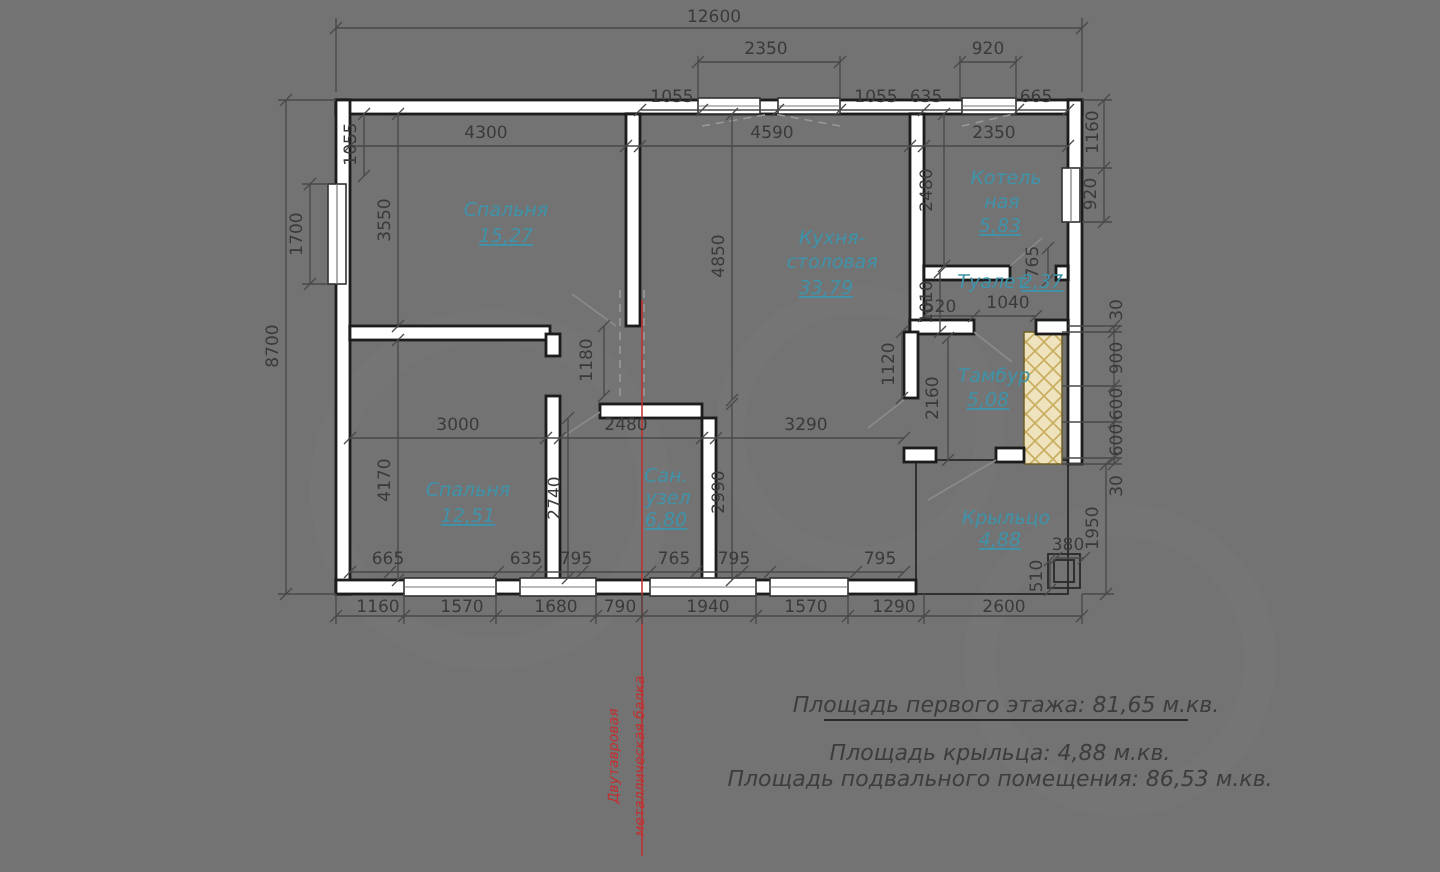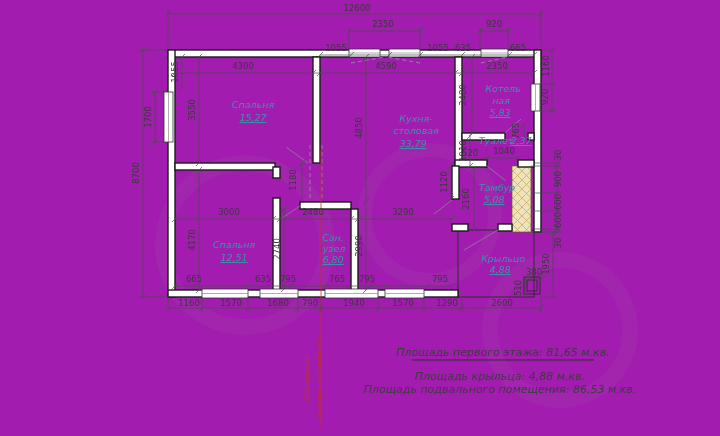--- a/index.html
+++ b/index.html
@@ -1,16 +1,16 @@
 <!DOCTYPE html>
 <html><head>
 <meta charset="utf-8">
 <style>
   html,body{margin:0;padding:0;background:#ffffff;}
-  .stage{position:relative;width:720px;height:436px;background:#a21caf;overflow:hidden;}
+  .stage{position:relative;width:720px;height:436px;background:#737373;overflow:hidden;}
   svg{display:block;}
   
   .wall{fill:#ffffff;stroke:#1c1c1c;stroke-width:1.4;}
   .dimline{stroke:#4a4a4a;stroke-width:0.7;fill:none;}
   .thin{stroke:#2a2a2a;stroke-width:0.9;fill:none;}
   .win{fill:#ffffff;stroke:#333;stroke-width:0.8;}
   .winmid{stroke:#777;stroke-width:0.6;}
   .leaf{stroke:#8a8a8a;stroke-width:0.8;fill:none;}
   .dash{stroke:#999;stroke-width:0.8;stroke-dasharray:4 3;fill:none;}
   .redline{stroke:#c23030;stroke-width:0.9;fill:none;opacity:0.85;}

